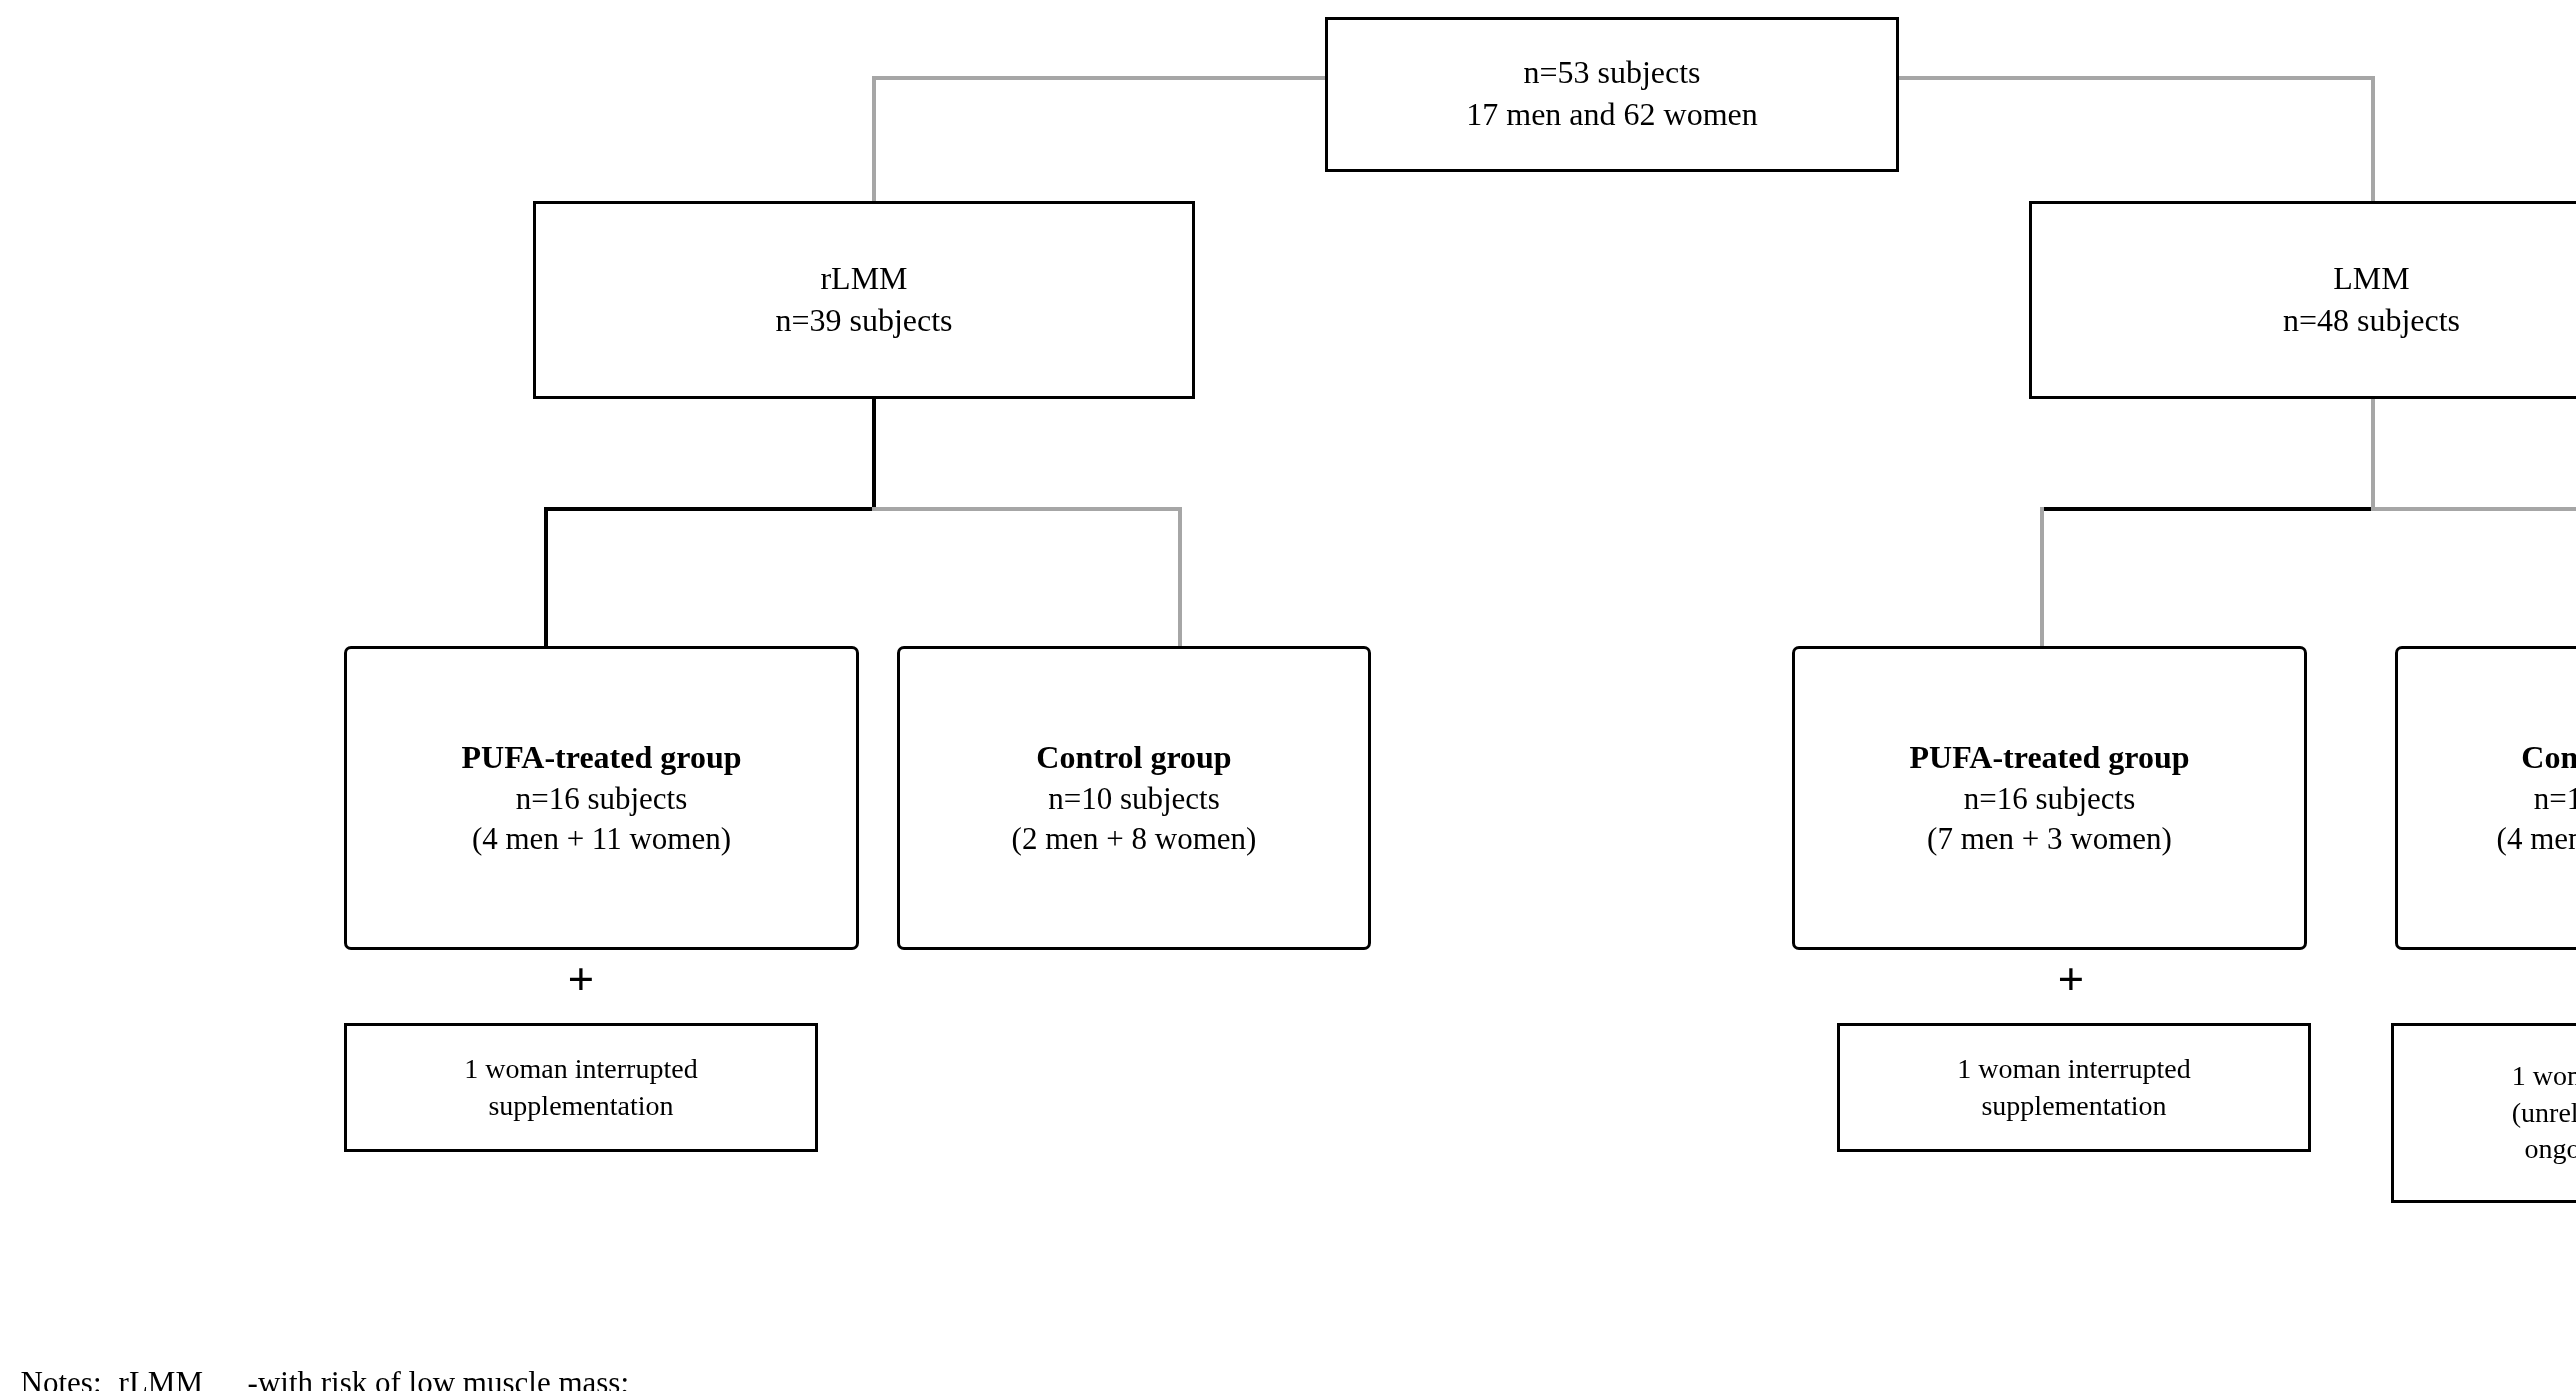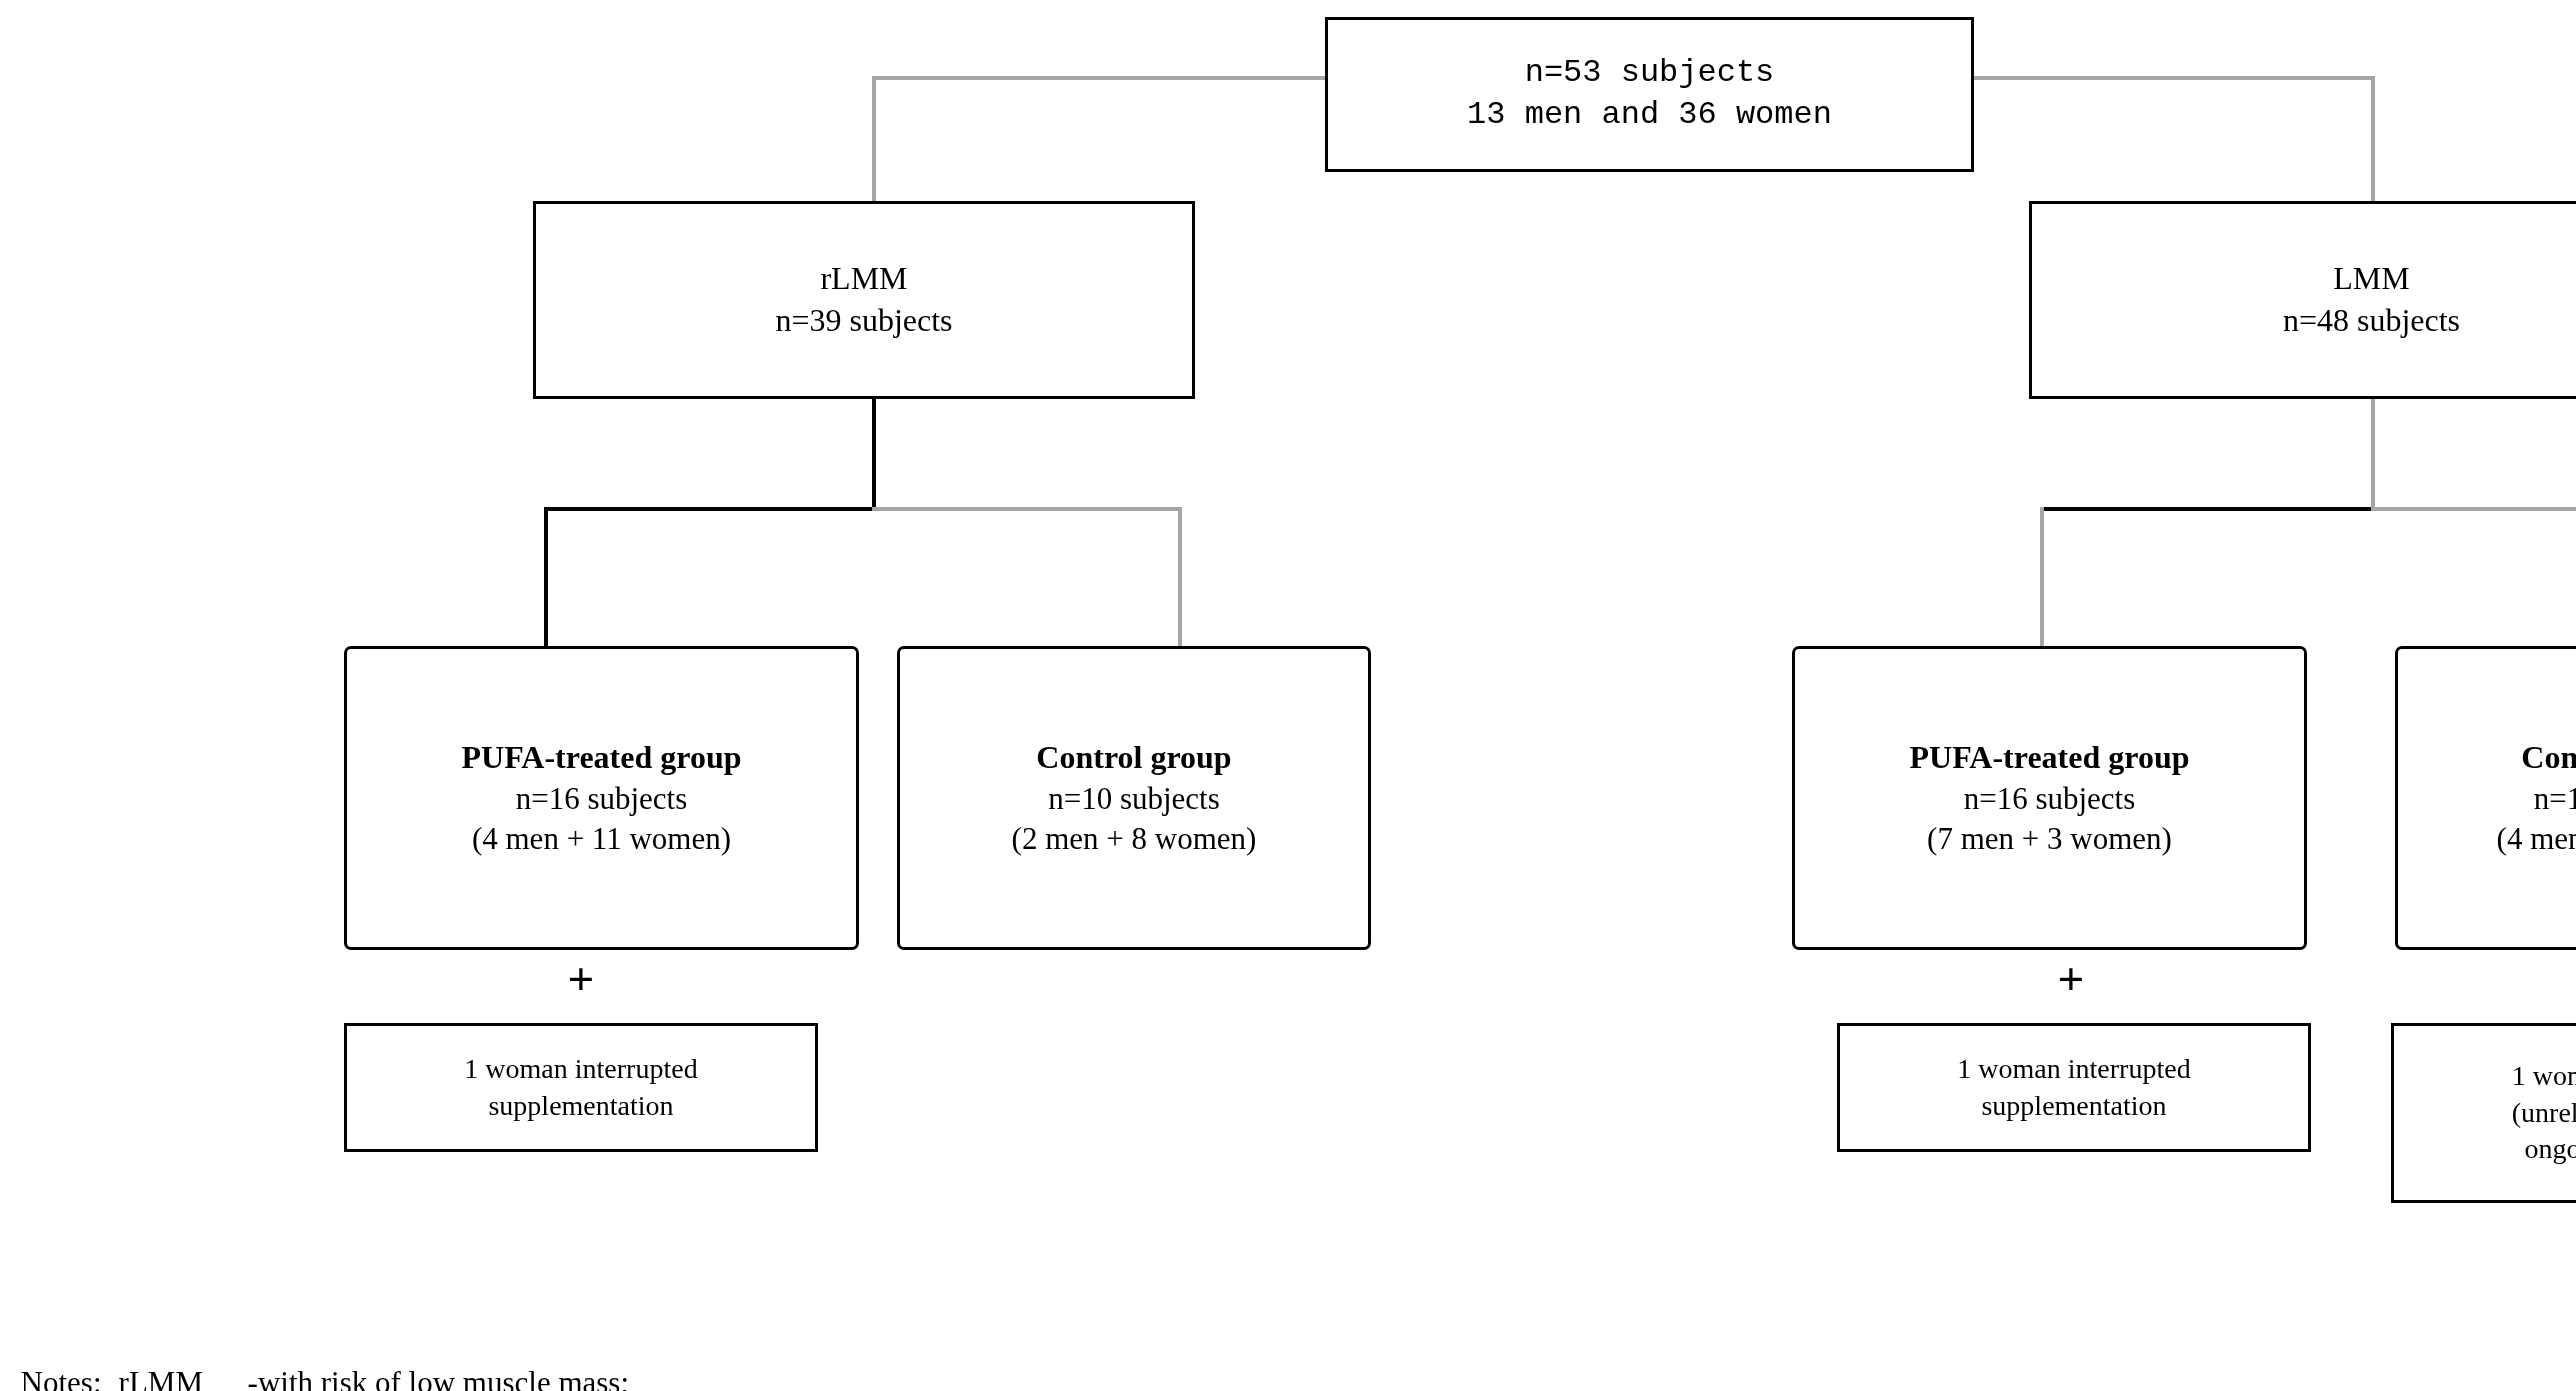--- a/index.html
+++ b/index.html
@@ -99,23 +99,23 @@
   <div class="conn h black" style="left:544px; top:507px; width:330px;"></div>
   <div class="conn h gray" style="left:872px; top:507px; width:309px;"></div>
   <div class="conn v black" style="left:544px; top:507px; height:142px;"></div>
   <div class="conn v gray" style="left:1178px; top:507px; height:142px;"></div>
 
   <div class="conn v gray" style="left:2371px; top:397px; height:114px;"></div>
   <div class="conn h black" style="left:2040px; top:507px; width:335px;"></div>
   <div class="conn h gray" style="left:2371px; top:507px; width:330px;"></div>
   <div class="conn v gray" style="left:2040px; top:507px; height:142px;"></div>
 
-  <div class="node t-root" style="left:1325px; top:16.5px; width:649px; height:155px;font-family:Liberation Mono, monospace;">
+  <div class="node t-root" style="left:1325px; top:16.5px; width:574px; height:155px;">
     <span class="line">n=53 subjects</span>
-    <span class="line">13 men and 36 women</span>
+    <span class="line">17 men and 62 women</span>
   </div>
 
   <div class="node t-level2" style="left:533px; top:201px; width:662px; height:198px;">
     <span class="line">rLMM</span>
     <span class="line">n=39 subjects</span>
   </div>
 
   <div class="node t-level2" style="left:2029px; top:201px; width:685px; height:198px;">
     <span class="line">LMM</span>
     <span class="line">n=48 subjects</span>

